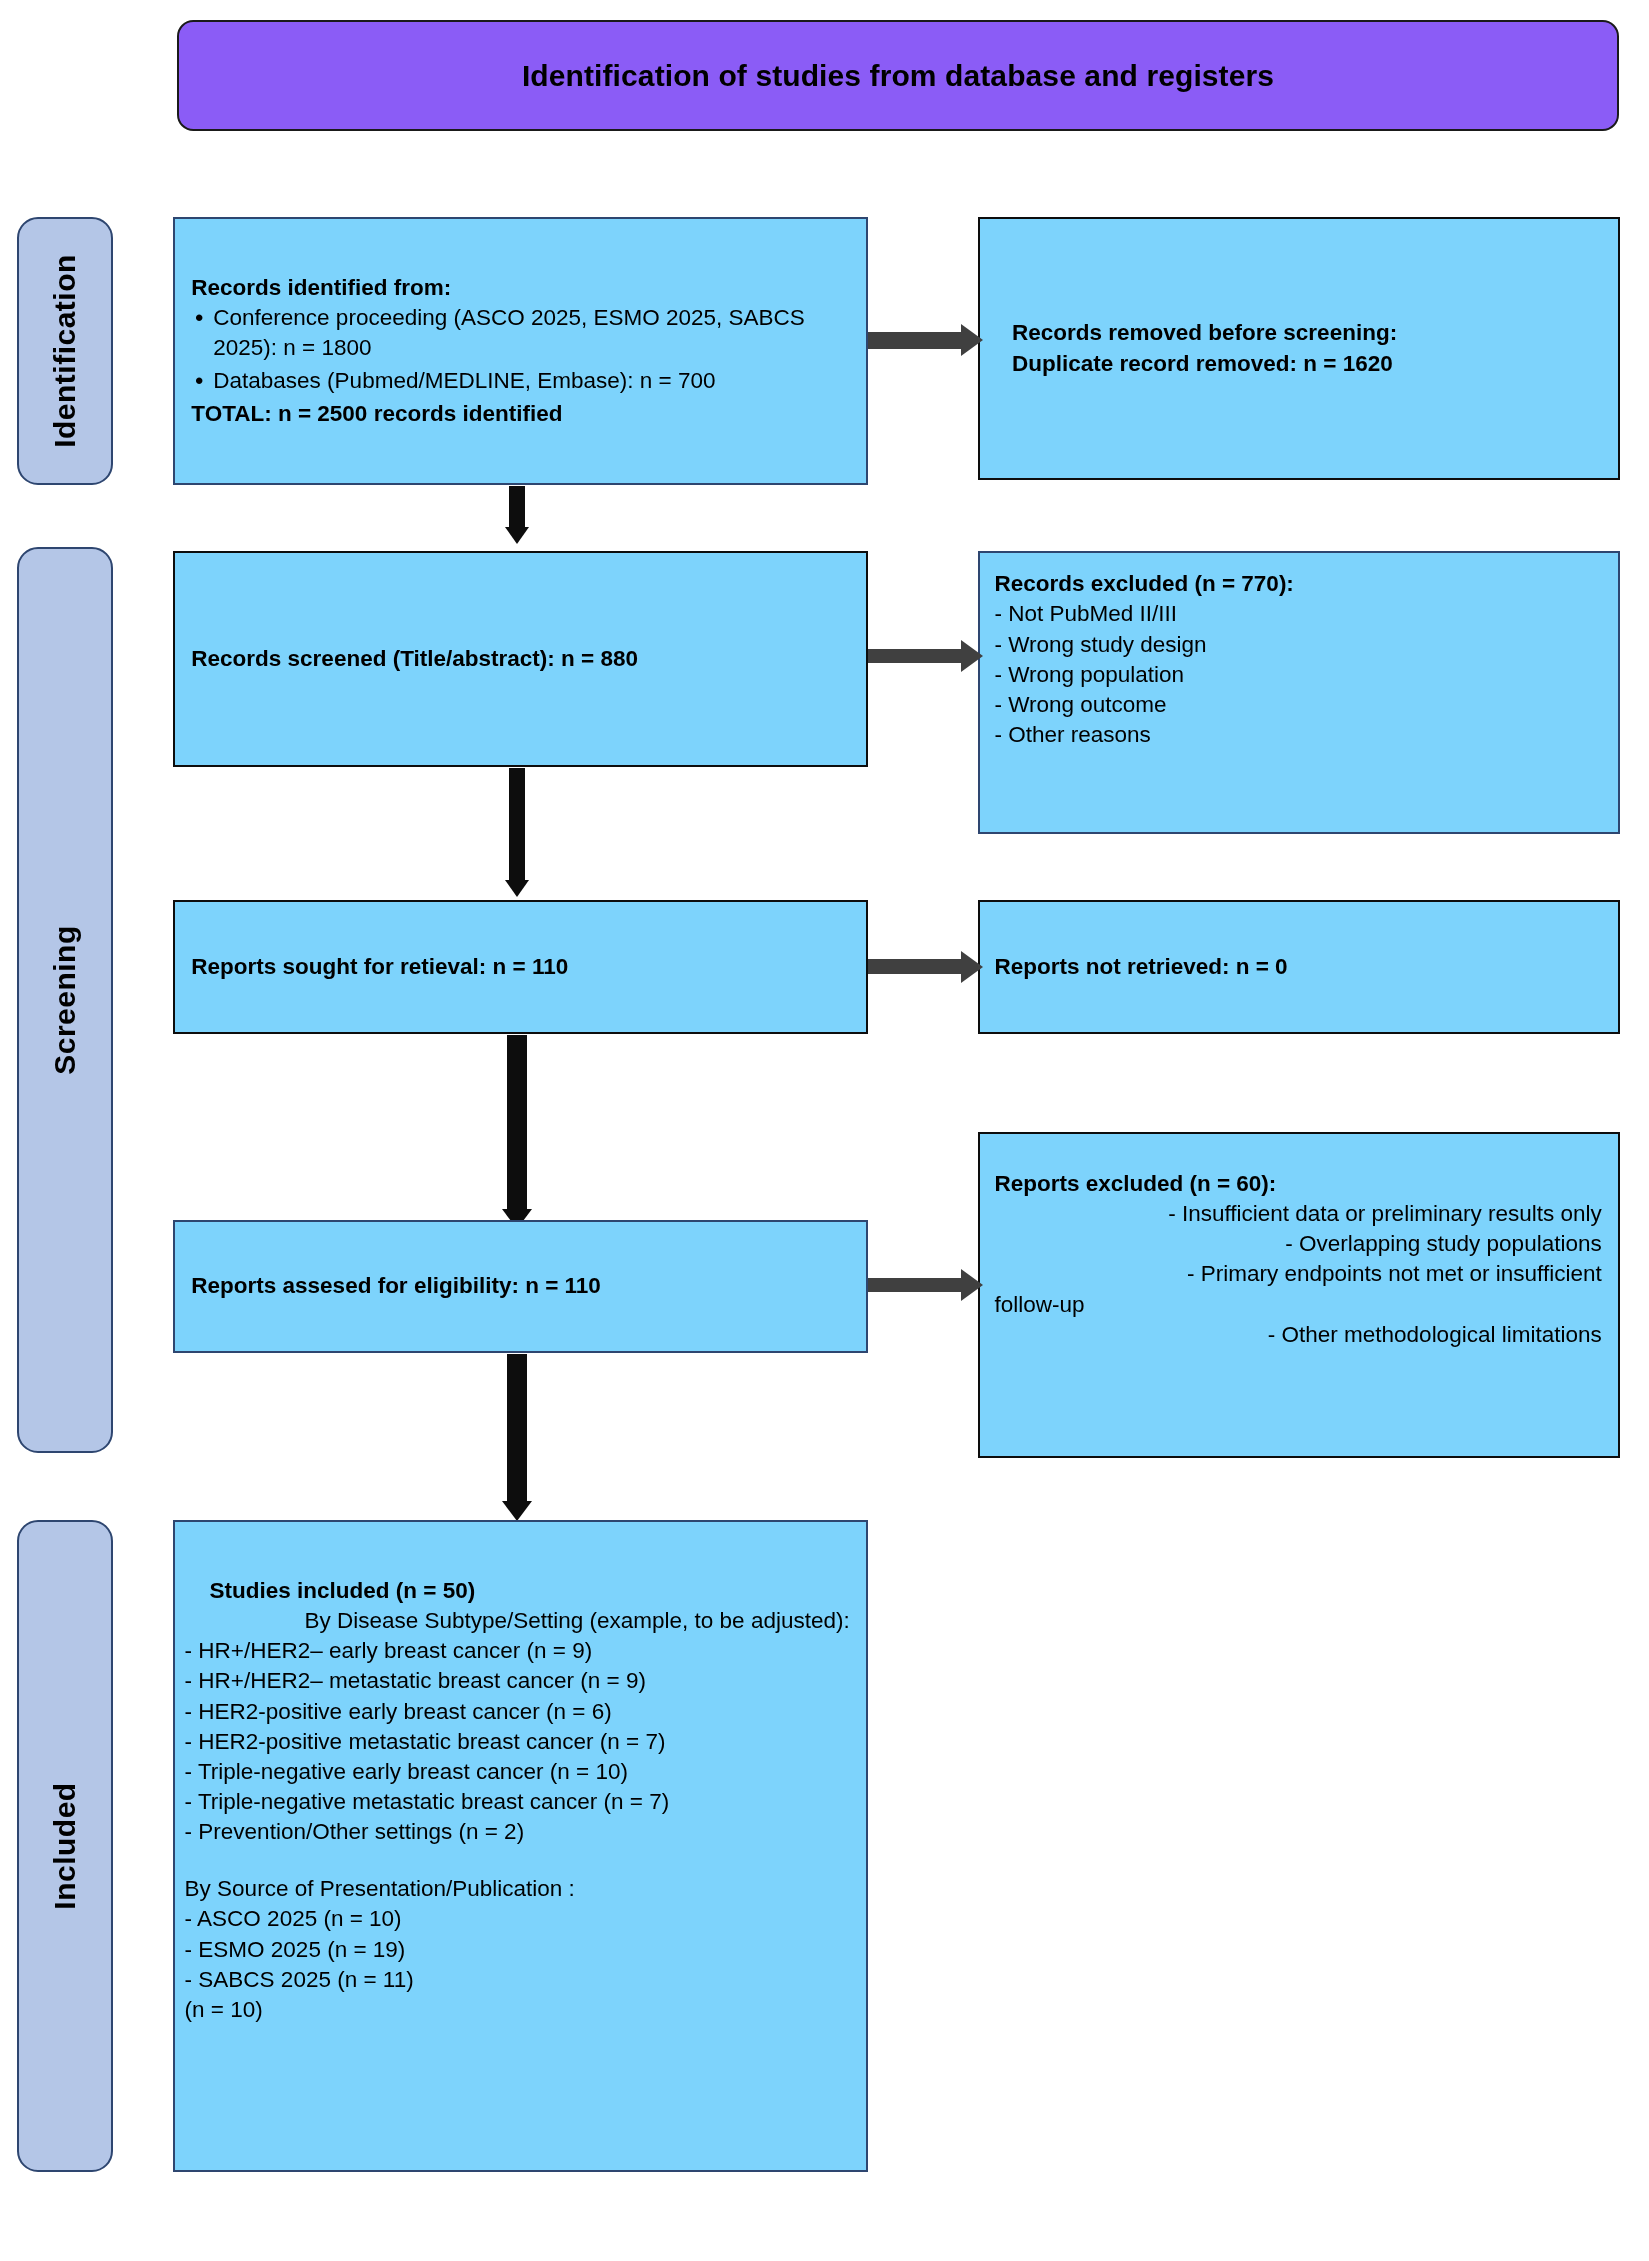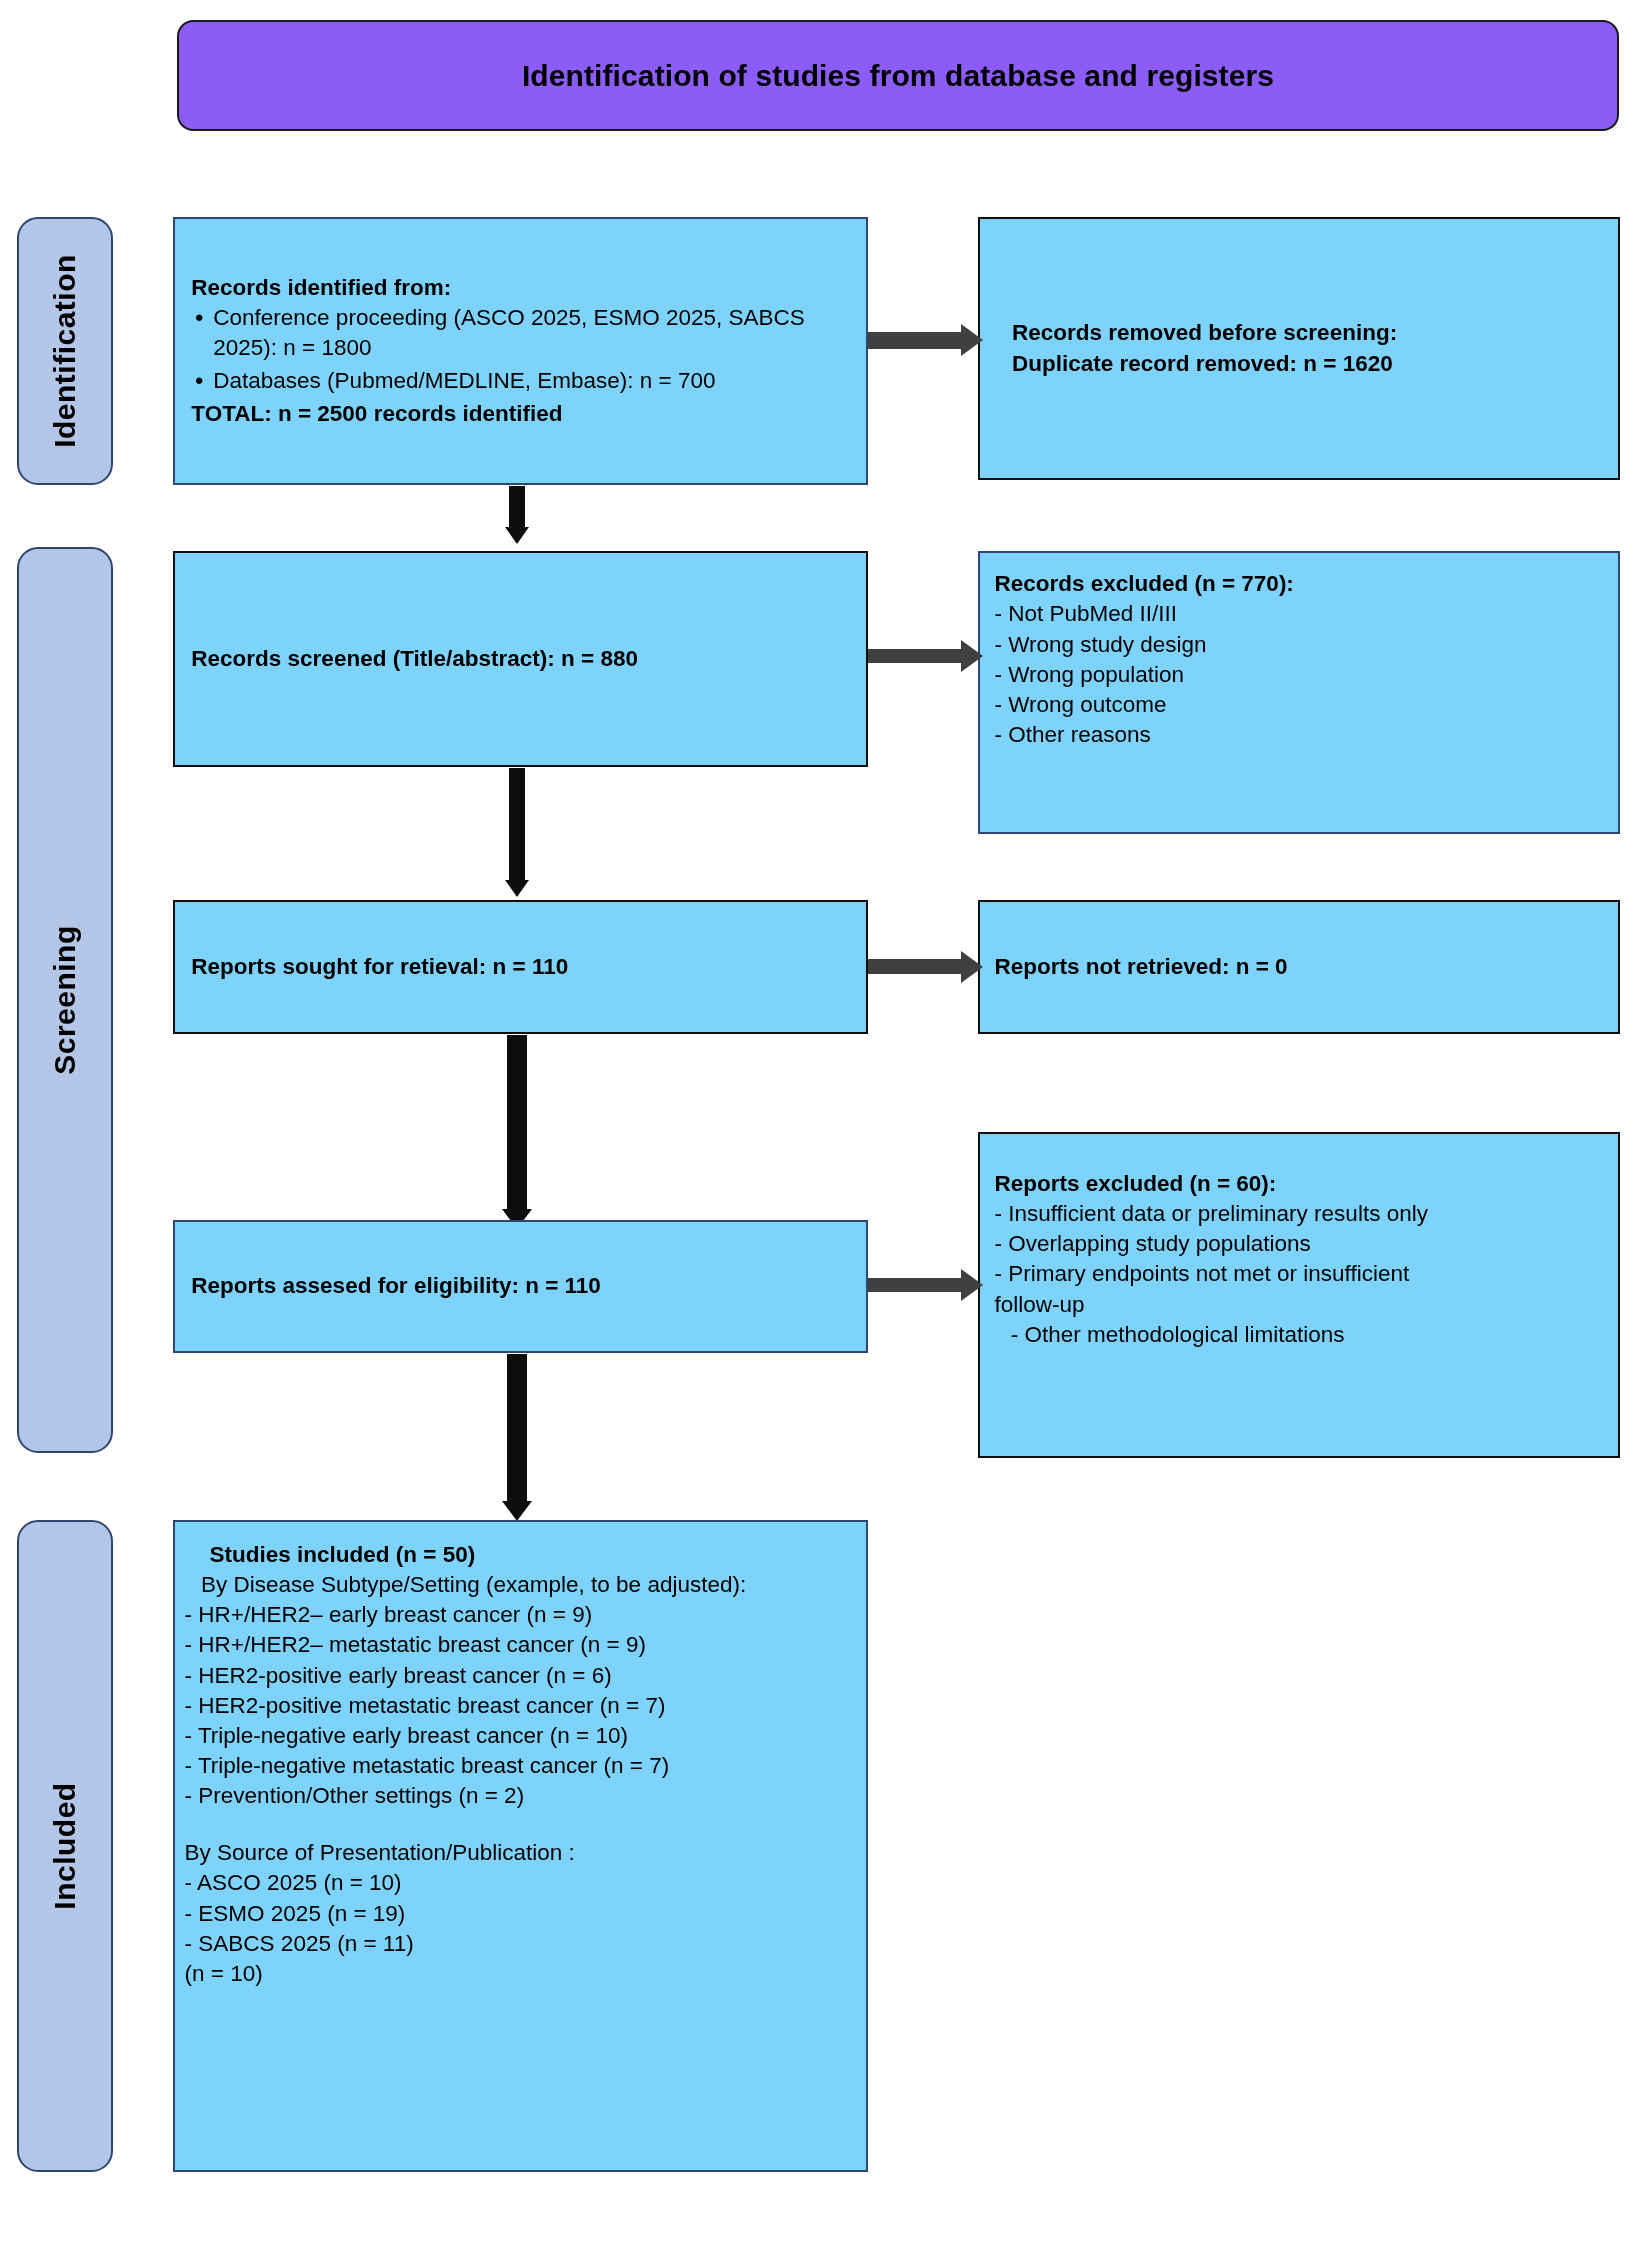--- a/index.html
+++ b/index.html
@@ -75,22 +75,22 @@
   .ul{ list-style:none; margin:0; padding:0; }
   .ul li{ position:relative; padding-left:22px; margin:0 0 2.9px 0; }
   .ul li::before{
     content:"\2022";
     position:absolute; left:3.8px; top:-1px;
     font-size:24px; line-height:1.34;
   }
   .dashlist{ list-style:none; margin:0; padding:0; }
   .dashlist li{ padding-left:0; margin:0; }
 
-  .indent-1{ padding-left:16.3px; }
-  .indent-2{ padding-left:25px; }
+  .indent-1{ padding-left:16.3px;text-align:right; }
+  .indent-2{ padding-left:25px;margin-top:36px; }
   .vline{
     position:absolute;
     background:#0d0d0d;
   }
   .vtip{
     position:absolute;
     width:0;height:0;
     border-left:15.3px solid transparent;
     border-right:15.3px solid transparent;
     border-top:20px solid #0d0d0d;

